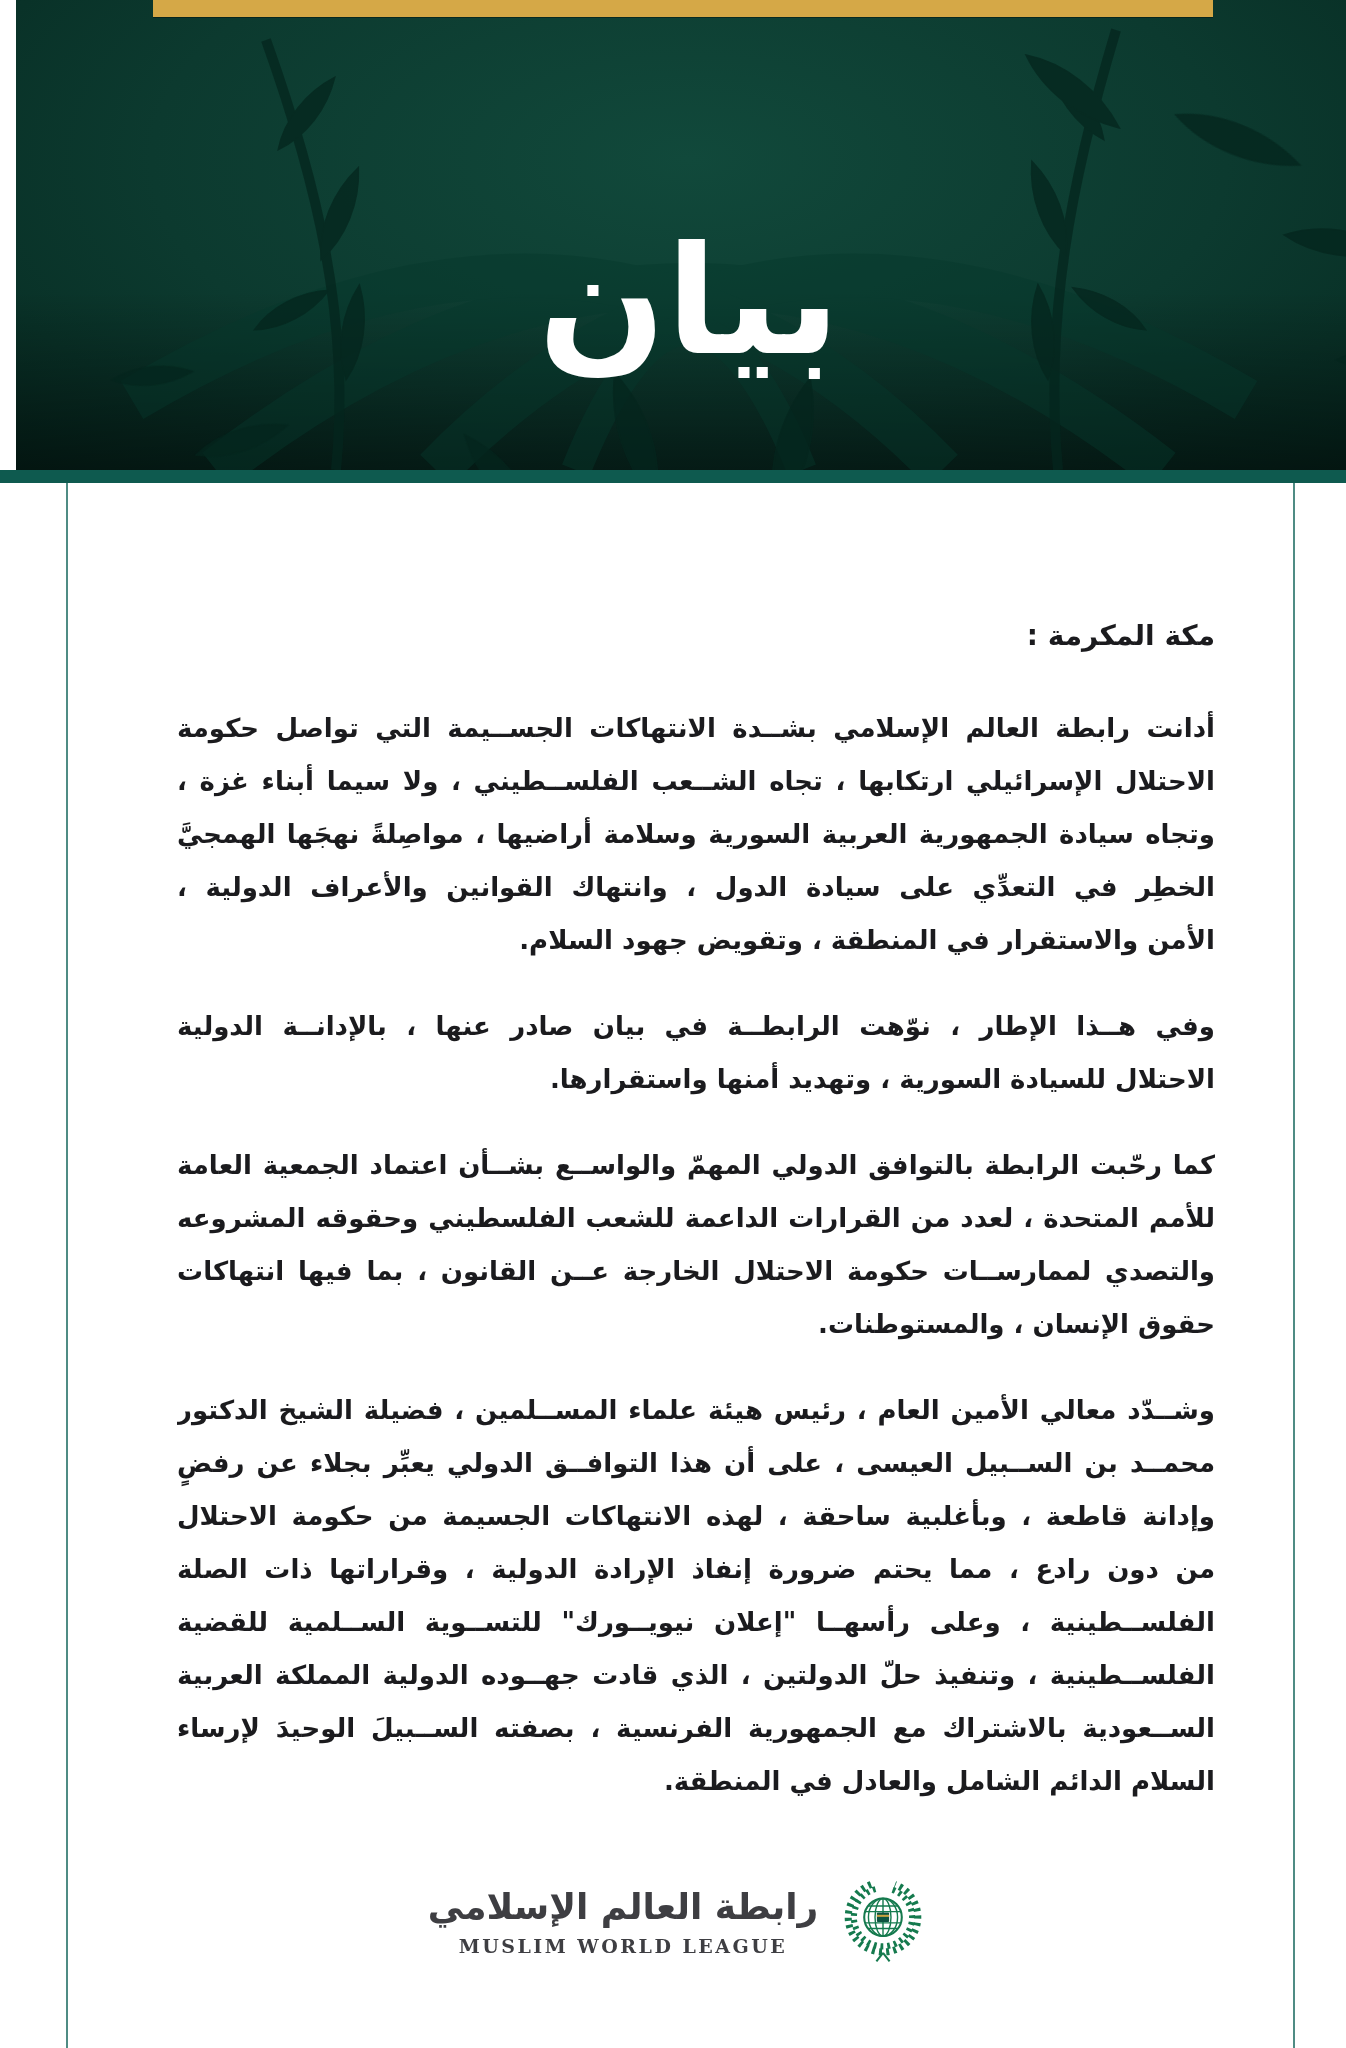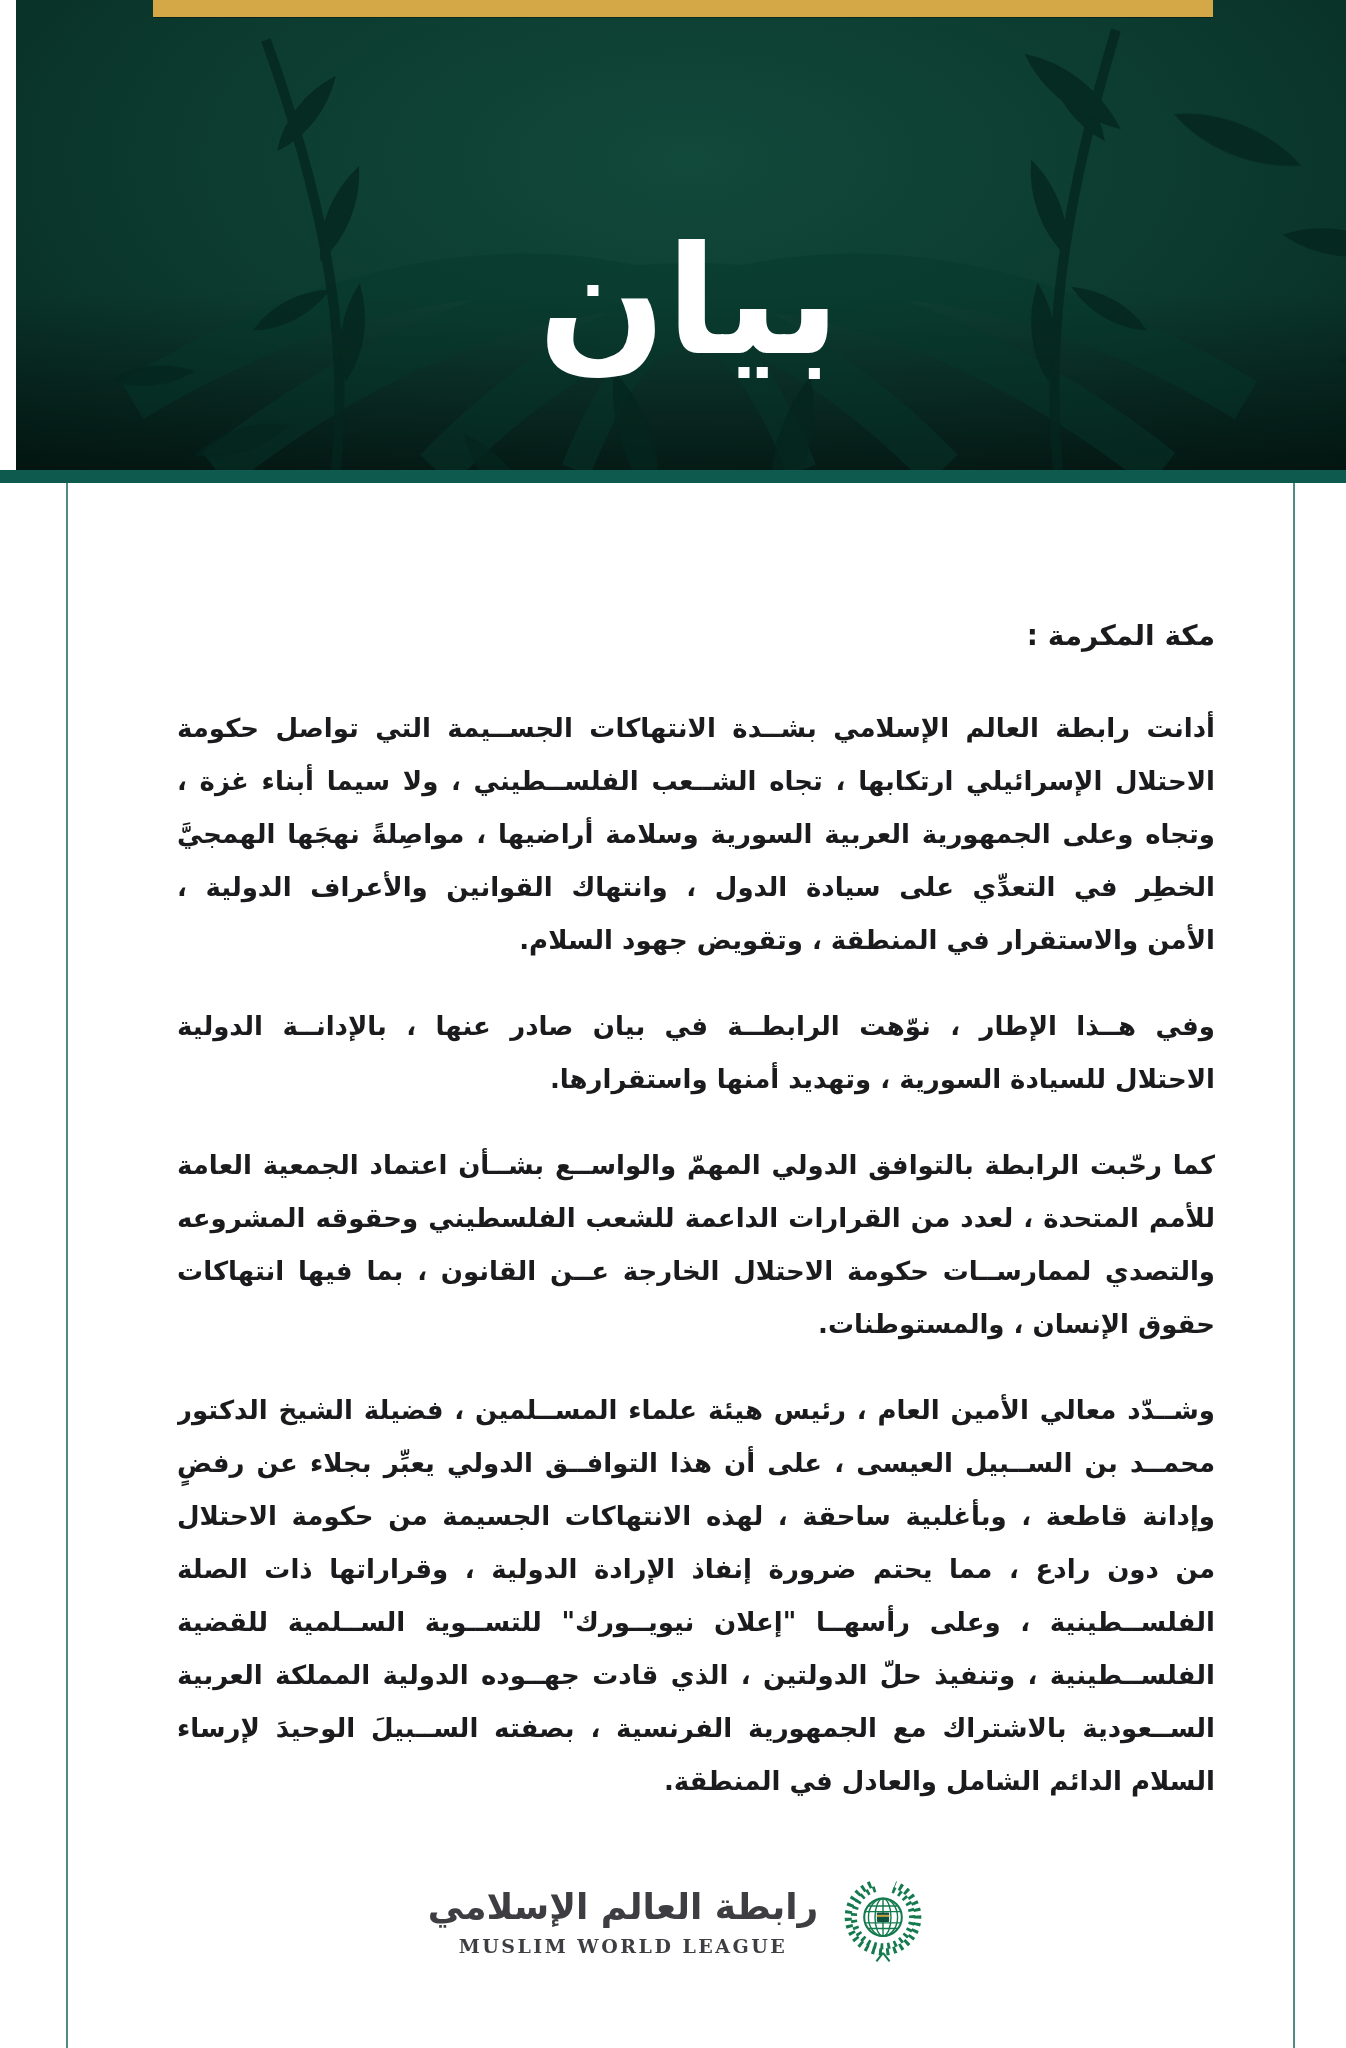--- a/index.html
+++ b/index.html
@@ -149,21 +149,21 @@
 
   <div class="page-border left"></div>
   <div class="page-border right"></div>
 
   <div class="content">
     <div class="location-heading">مكة المكرمة :</div>
     <div>
         <div class="paragraph">
           <div class="line">أدانت رابطة العالم الإسلامي بشــدة الانتهاكات الجســيمة التي تواصل حكومة</div>
           <div class="line">الاحتلال الإسرائيلي ارتكابها ، تجاه الشــعب الفلســطيني ، ولا سيما أبناء غزة ،</div>
-          <div class="line">وتجاه وعلى الجمهورية العربية السورية وسلامة أراضيها ، مواصِلةً نهجَها الهمجيَّ</div>
+          <div class="line">وتجاه سيادة الجمهورية العربية السورية وسلامة أراضيها ، مواصِلةً نهجَها الهمجيَّ</div>
           <div class="line">الخطِر في التعدِّي على سيادة الدول ، وانتهاك القوانين والأعراف الدولية ، وزعزعة</div>
           <div class="line last">الأمن والاستقرار في المنطقة ، وتقويض جهود السلام.</div>
         </div>
         <div class="paragraph">
           <div class="line">وفي هــذا الإطار ، نوّهت الرابطــة في بيان صادر عنها ، بالإدانــة الدولية لانتهاكات</div>
           <div class="line last">الاحتلال للسيادة السورية ، وتهديد أمنها واستقرارها.</div>
         </div>
         <div class="paragraph">
           <div class="line">كما رحّبت الرابطة بالتوافق الدولي المهمّ والواســع بشــأن اعتماد الجمعية العامة</div>
           <div class="line">للأمم المتحدة ، لعدد من القرارات الداعمة للشعب الفلسطيني وحقوقه المشروعه ،</div>

